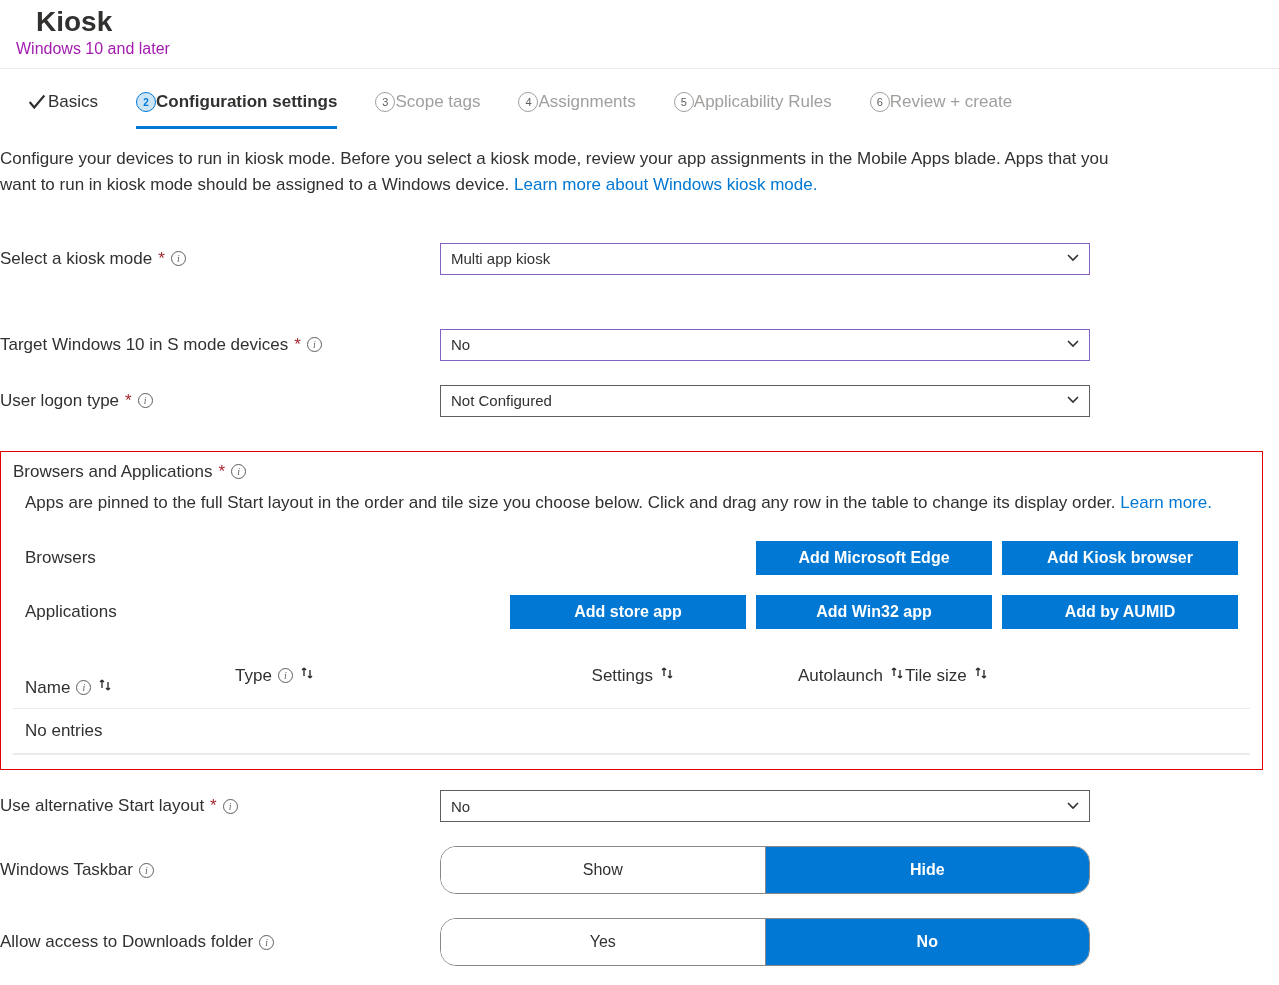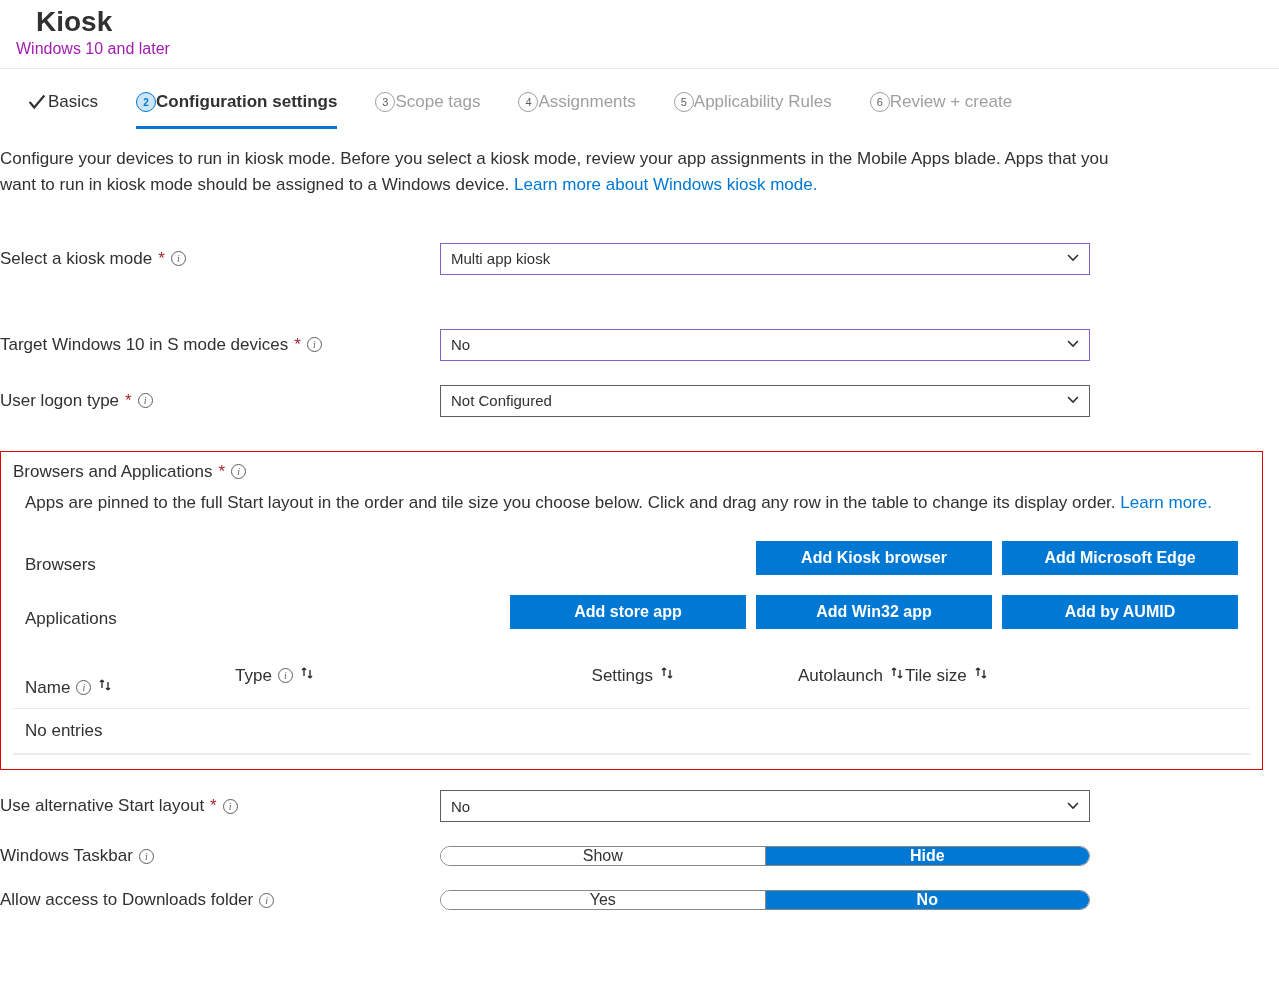--- a/index.html
+++ b/index.html
@@ -59,42 +59,42 @@
     display:flex; align-items:center; justify-content:space-between;
     padding:0 10px; font-size:15px; cursor:pointer; background:#fff;
   }
   .select.purple { border:1px solid #8661c5; }
   .chev svg { width:12px; height:12px; stroke:#323130; stroke-width:1.6; fill:none; }
   .highlight-box {
     border:1px solid #e30000; margin-top:34px; padding: 10px 12px 14px 12px;
   }
   .section-title { font-size:17px; display:flex; align-items:center; gap:6px; margin-bottom:8px; }
   .section-desc { font-size:17px; line-height:1.5; padding: 0 12px; }
-  .btn-row { display:flex; align-items:flex-end; padding: 6px 12px; }
+  .btn-row { display:flex; align-items:center; padding: 6px 12px; }
   .btn-row .lbl { font-size:17px; }
   .btn-row .btns { margin-left:auto; display:flex; gap:10px; }
   .btn {
     background:#0078d4; color:#fff; border:none;
     font-size:16px; font-weight:600; height:34px;
     min-width:236px; cursor:pointer;
   }
   .table-head {
     display:flex; padding: 18px 12px 10px 12px; border-bottom:1px solid #edebe9;
     font-size:17px; align-items:center;
   }
   .th { display:flex; align-items:center; gap:6px; }
   .th.name  { width: 210px; margin-top: 24px; }
   .th.type  { width: 230px; }
   .th.settings { width: 210px; justify-content:flex-end; }
   .th.auto  { width: 230px; justify-content:flex-end; }
   .th.tile  { width: 160px; }
   .sort svg { width:16px; height:16px; stroke:#323130; stroke-width:1.4; fill:none; }
   .no-entries { padding: 12px; font-size:17px; border-bottom:2px solid #edebe9; }
   .pill-group {
-    flex:0 0 650px; height:20px; display:flex;
+    flex:0 0 650px; height:48px; display:flex;
     border:1px solid #8a8886; border-radius:16px; overflow:hidden;
   }
   .pill {
     flex:1; display:flex; align-items:center; justify-content:center;
     font-size:16px; cursor:pointer; border:none; background:#fff; color:#323130;
   }
   .pill + .pill { border-left:1px solid #8a8886; }
   .pill.active { background:#0078d4; color:#fff; font-weight:600; }
   .section-gap { margin-top: 20px; }
 </style>
@@ -192,22 +192,22 @@
       <span class="info-icon">i</span>
     </div>
     <div class="section-desc">
       <span>Apps are pinned to the full Start layout in the order and tile size you choose below. Click and drag any row in the table to change its display order. </span>
       <a class="link">Learn more.</a>
     </div>
 
     <div class="btn-row" style="margin-top:20px;">
       <span class="lbl">Browsers</span>
       <div class="btns">
+        <button class="btn">Add Microsoft Edge</button>
         <button class="btn">Add Kiosk browser</button>
-        <button class="btn">Add Microsoft Edge</button>
       </div>
     </div>
     <div class="btn-row" style="margin-top:8px;">
       <span class="lbl">Applications</span>
       <div class="btns">
         <button class="btn">Add store app</button>
         <button class="btn">Add Win32 app</button>
         <button class="btn">Add by AUMID</button>
       </div>
     </div>

